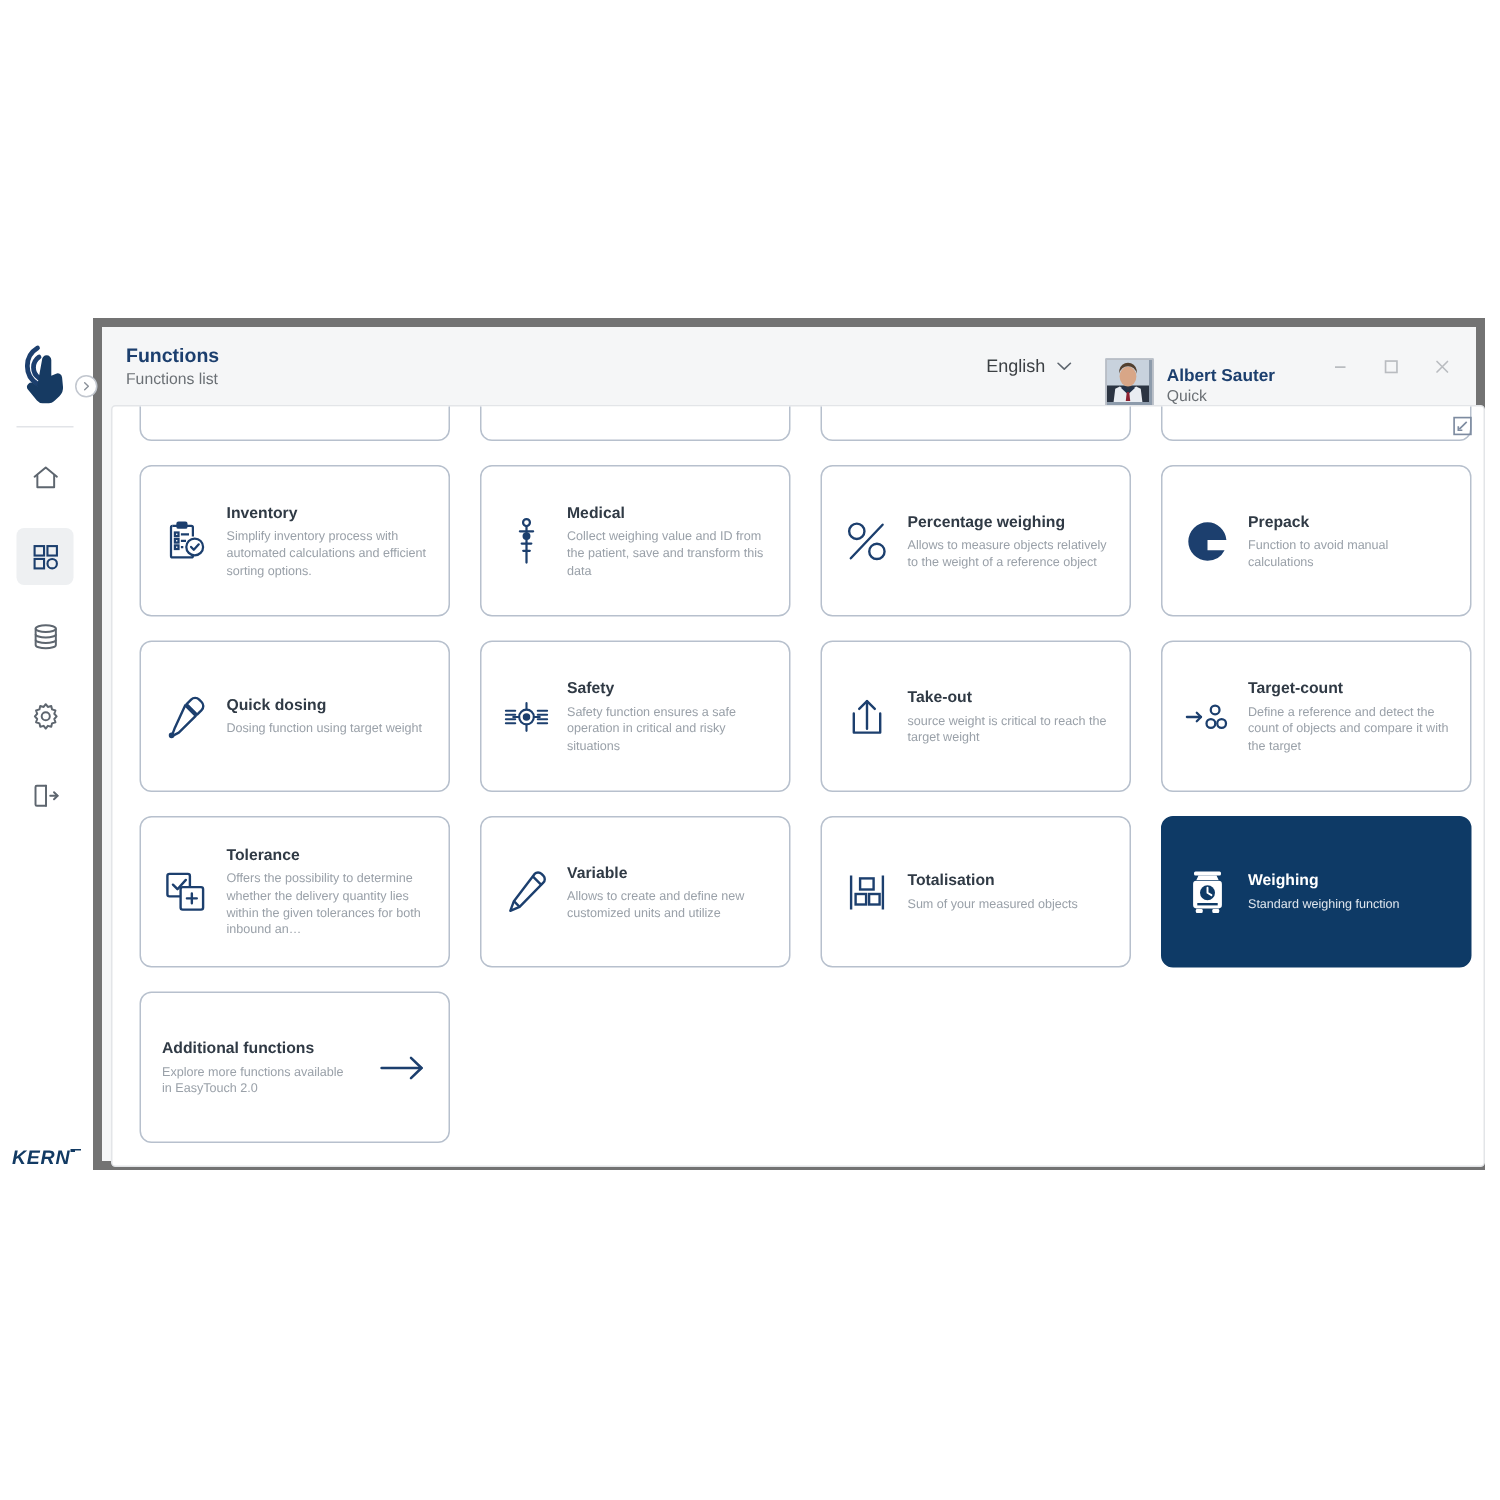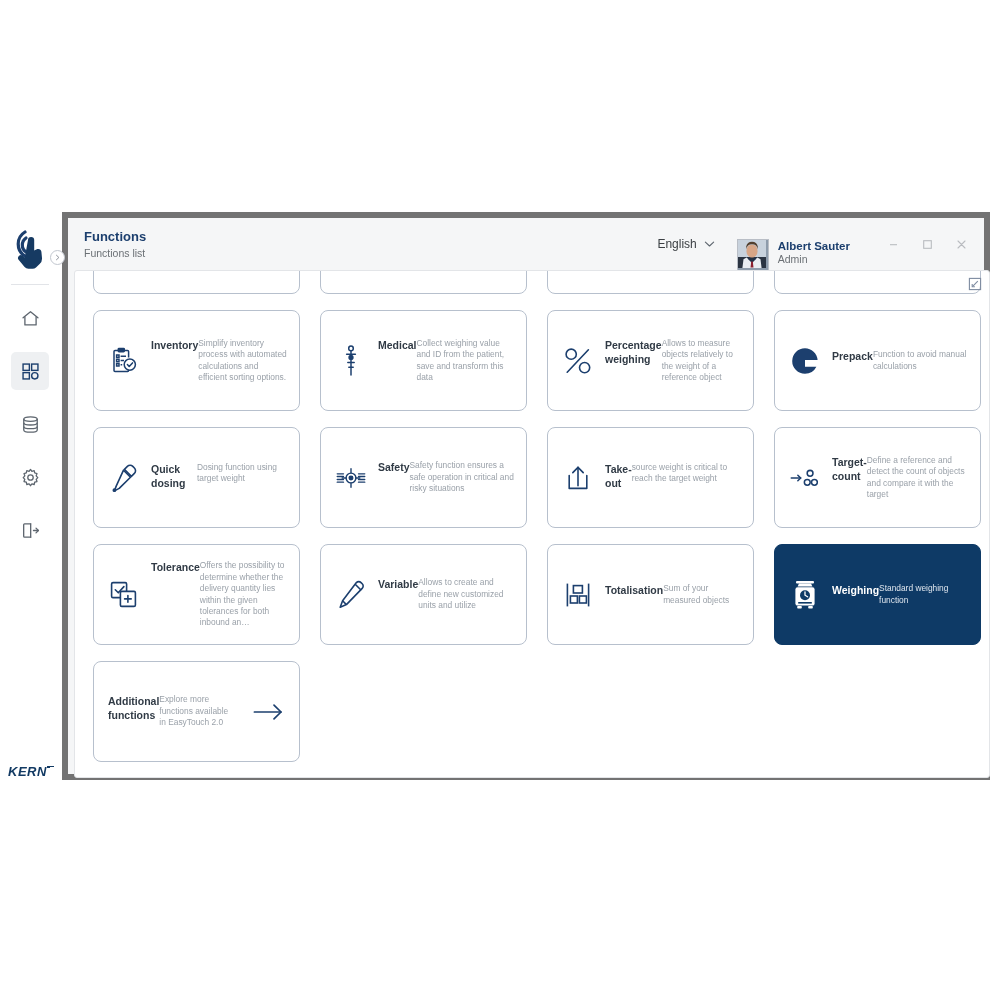--- a/index.html
+++ b/index.html
@@ -146,21 +146,21 @@
     align-items: center;
     gap: 7px;
     font-size: 12px;
     color: #3c4044;
     margin-right: 22px;
     margin-left: 36px;
   }
 
   #user-block {
     display: flex;
-    align-items: flex-start;
+    align-items: flex-end;
     gap: 9px;
     margin-right: 26px;
     margin-top: 21px;
   }
   #avatar {
     width: 30px;
     height: 30px;
     border: 1px solid #b9bec6;
     background: #8d9bab;
     overflow: hidden;
@@ -250,21 +250,21 @@
   }
   .card-icon {
     flex: 0 0 auto;
     width: 32px;
     height: 34px;
     display: flex;
     align-items: center;
     justify-content: center;
     color: #1c3f6e;
   }
-  .card-text { display: flex; flex-direction: row; min-width: 0; }
+  .card-text { display: flex; flex-direction: column; min-width: 0; }
   .card-title {
     font-size: 10.5px;
     font-weight: bold;
     color: #303a45;
     line-height: 14px;
     margin-bottom: 3px;
   }
   .card-desc {
     font-size: 8.4px;
     color: #9aa1a9;
@@ -388,21 +388,21 @@
             <rect x="0" y="17" width="28" height="11" fill="#2b3442"></rect>
             <ellipse cx="14" cy="11" rx="5.6" ry="6.6" fill="#d8a687"></ellipse>
             <path d="M8.2 9.2 a5.9 6.2 0 0 1 11.6 0 l0 -2.6 a5.9 5.9 0 0 0 -11.6 0 z" fill="#53402f"></path>
             <path d="M8.6 17.6 L14 21.4 19.4 17.6 L22.5 19.2 L23.6 28 H4.4 L5.5 19.2 z" fill="#e9edf2"></path>
             <path d="M11.8 17.4 L14 20.6 16.2 17.4 L18.6 18.6 L14 23 L9.4 18.6 z" fill="#22324a"></path>
             <path d="M13.2 21.4 h1.6 l0.7 6 h-3 z" fill="#8c2030"></path>
           </svg>
         </div>
         <div class="user-text">
           <div id="user-name">Albert Sauter</div>
-          <div id="user-role">Admin</div>
+          <div id="user-role">Quick</div>
         </div>
       </div>
 
       <div class="win-controls">
         <div class="win-btn">
           <svg width="13" height="13" viewBox="0 0 13 13" stroke="#b9bcc0" stroke-width="1.1">
             <path d="M3 6.7 H10"></path>
           </svg>
         </div>
         <div class="win-btn">

